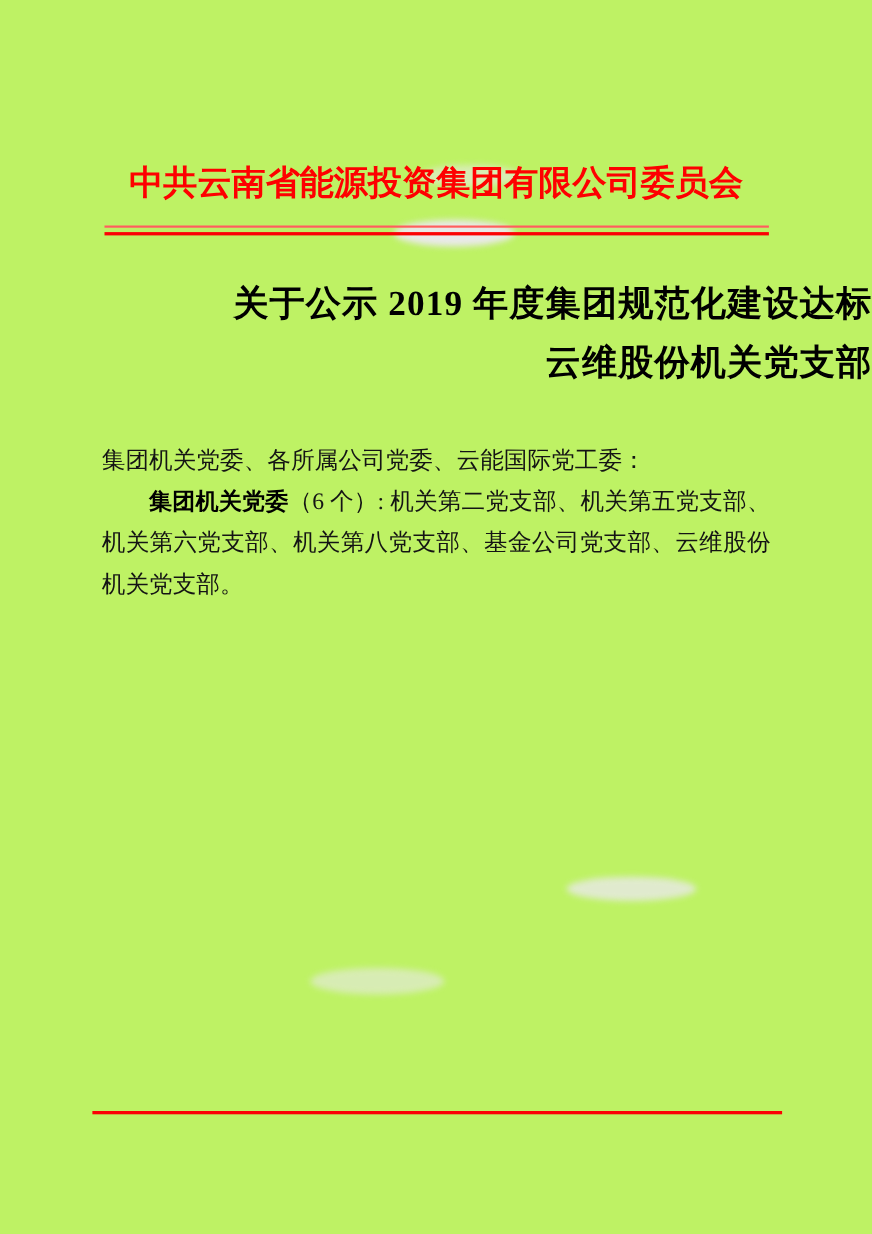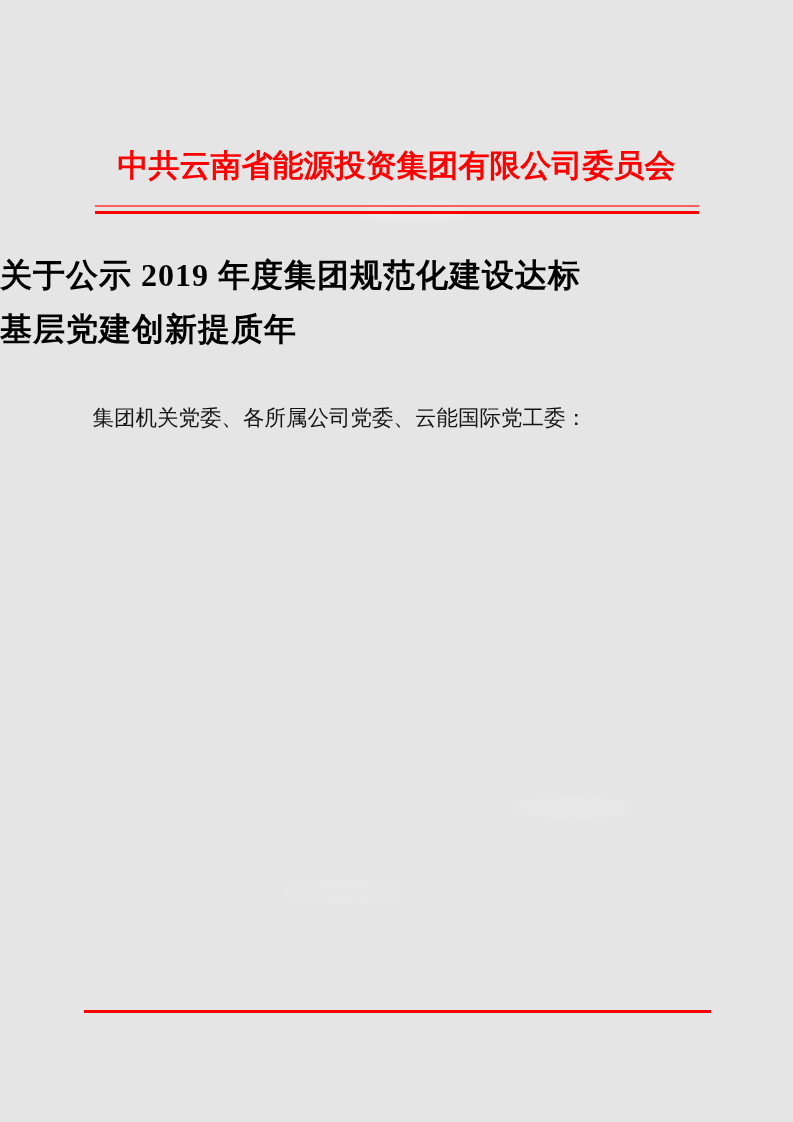--- a/index.html
+++ b/index.html
@@ -11,21 +11,21 @@
     width: 793px;
     height: 1122px;
     position: relative;
     font-family: "Liberation Serif", "DejaVu Serif", serif;
     color: #141414;
     overflow: hidden;
   }
   .page {
     position: absolute;
     inset: 0;
-    background: #e5e5e5;
+    background: #bef264;
     overflow: hidden;
   }
   
   .smudge {
     position: absolute;
     background: #e9e9e9;
     border-radius: 50%;
     filter: blur(3px);
     z-index: 0;
   }
@@ -50,21 +50,21 @@
   }
   .rules {
     width: 604px;
     margin: 19px auto 0;
   }
   .rule-thin  { height: 2px; background: #ff5e5e; }
   .rule-gap   { height: 4px; background: transparent; }
   .rule-thick { height: 3px; background: #fb0204; }
   .doc-title {
     margin-top: 34px;
-    text-align: left;
+    text-align: right;
     font-weight: bold;
     color: #000000;
     font-size: 32px;
     line-height: 54px;
     letter-spacing: 1px;
   }
   .body-text {
     width: 608px;
     margin: 44px auto 0;
     font-size: 21.5px;
@@ -105,24 +105,25 @@
     <div class="letterhead">中共云南省能源投资集团有限公司委员会</div>
 
     <div class="rules">
       <div class="rule-thin"></div>
       <div class="rule-gap"></div>
       <div class="rule-thick"></div>
     </div>
 
     <div class="doc-title">
       <div>关于公示 2019 年度集团规范化建设达标</div>
-      <div>基层党建创新提质年</div>
+      <div>云维股份机关党支部</div>
     </div>
 
     <div class="body-text">
       <p class="salutation">集团机关党委、各所属公司党委、云能国际党工委：</p>
+      <p class="para"><span class="lead-bold">集团机关党委</span><span>（6 个）: 机关第二党支部、机关第五党支部、机关第六党支部、机关第八党支部、基金公司党支部、云维股份机关党支部。</span></p>
     </div>
 
   </div>
 
   <div class="footer-rule"></div>
 
 </div>
 
 </body></html>

